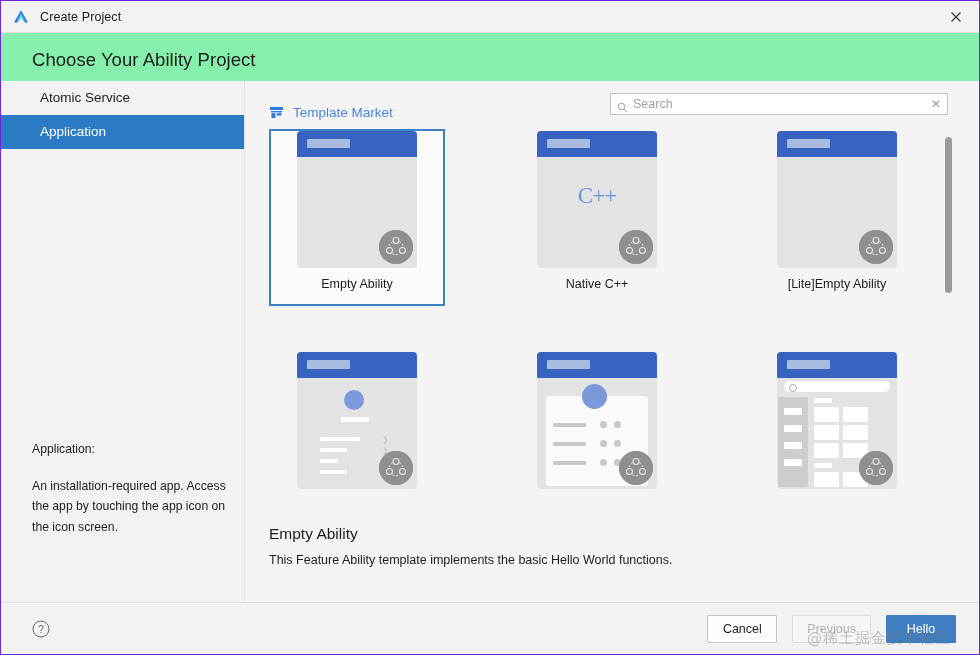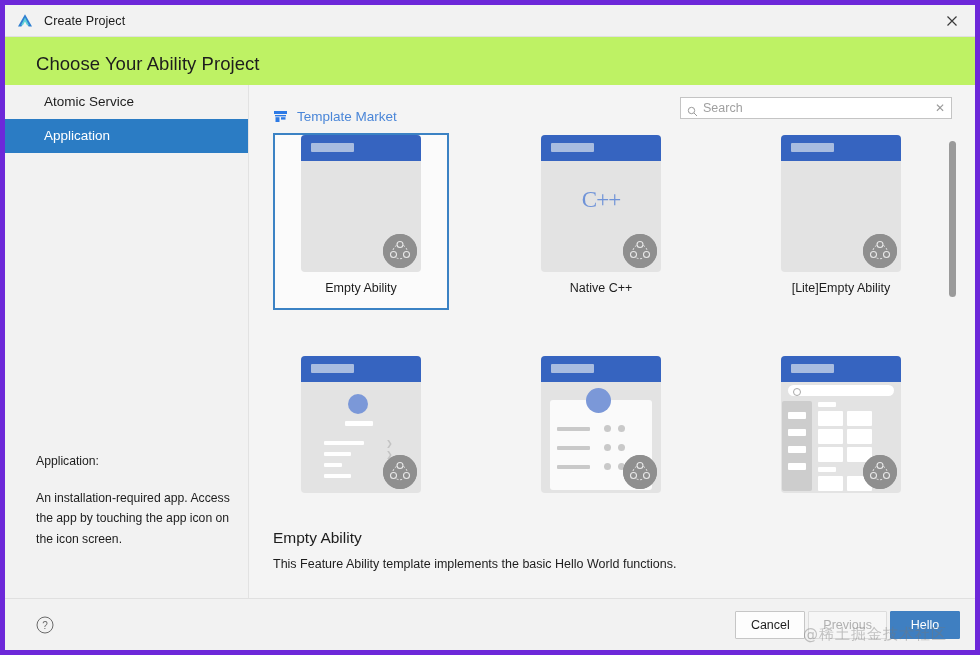--- a/index.html
+++ b/index.html
@@ -11,23 +11,23 @@
     height: 655px;
     font-family: "Liberation Sans", sans-serif;
     background: #f2f2f2;
     overflow: hidden;
     -webkit-font-smoothing: antialiased;
   }
   .window {
     position: relative;
     width: 980px;
     height: 655px;
-    background: #bef264;
+    background: #86efac;
     box-sizing: border-box;
-    border: 5px solid #6d28d9;
+    border: 1px solid #6d28d9;
     overflow: hidden;
   }
 
   
   .titlebar {
     position: relative;
     height: 31px;
     background: #f2f2f2;
     border-bottom: 1px solid #e0e0e0;
     display: flex;
@@ -98,21 +98,21 @@
   }
   .side-desc {
     position: absolute;
     left: 31px;
     top: 358px;
     width: 200px;
     font-size: 12.2px;
     color: #1d1d1d;
     line-height: 20.5px;
   }
-  .side-desc .lead { margin-bottom: 16px; margin-top: 8px; }
+  .side-desc .lead { margin-bottom: 16px; }
 
   
   .content {
     position: relative;
     flex: 1;
     background: #f4f4f4;
   }
   .market-row {
     position: absolute;
     left: 24px;
@@ -124,21 +124,21 @@
   .market-icon { width: 15px; height: 15px; display: block; }
   .market-label {
     margin-left: 9px;
     font-size: 13.5px;
     color: #4a86d8;
   }
   .search-box {
     position: absolute;
     right: 31px;
     top: 12px;
-    width: 272px;
+    width: 338px;
     height: 22px;
     background: #ffffff;
     border: 1px solid #c4c4c4;
     display: flex;
     align-items: center;
     box-sizing: border-box;
   }
   .search-icon { margin-left: 6px; width: 11px; height: 11px; display:block; }
   .search-input {
     flex: 1;
@@ -347,21 +347,21 @@
     left: 31px;
     top: 17px;
     cursor: pointer;
   }
   .help-icon svg { display: block; }
   .btn-row {
     position: absolute;
     right: 23px;
     top: 12px;
     display: flex;
-    gap: 1px;
+    gap: 13px;
   }
   .btn {
     height: 28px;
     min-width: 70px;
     padding: 0 14px;
     font-family: "Liberation Sans", sans-serif;
     font-size: 12.5px;
     box-sizing: border-box;
     border: 1px solid #c6c6c6;
     background: #fdfdfd;

